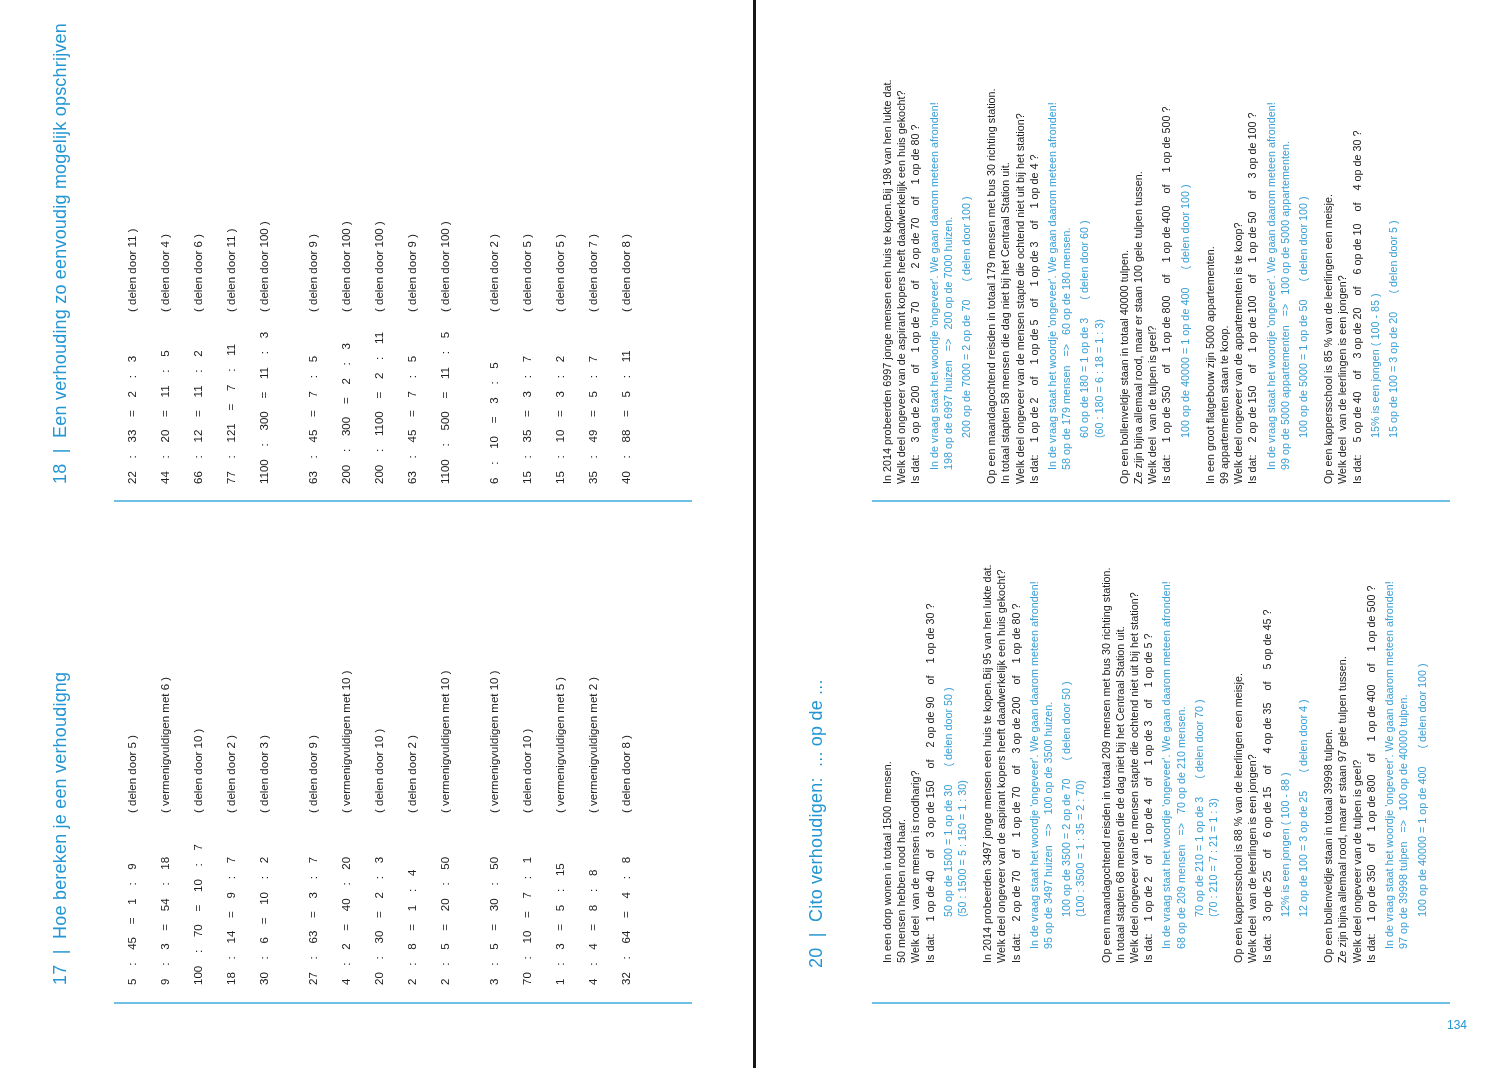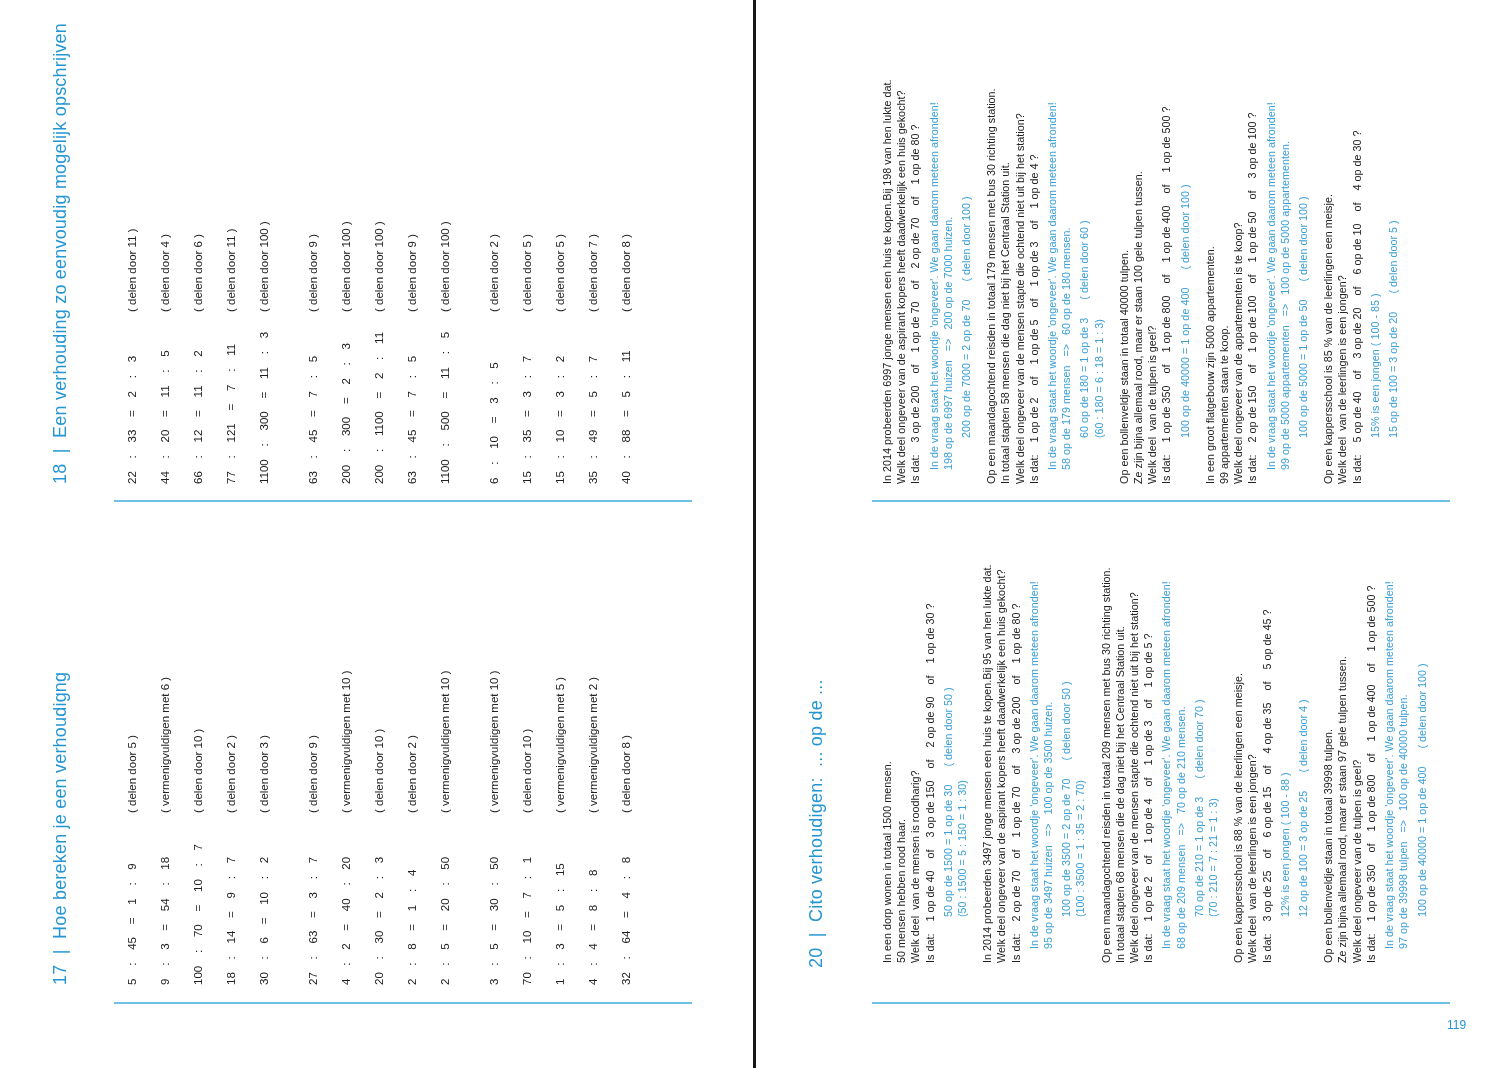--- a/index.html
+++ b/index.html
@@ -188,16 +188,16 @@
           </div>
           <div class="block">
             <div class="line">Op een kappersschool is 85 % van de leerlingen een meisje.</div>
             <div class="line">Welk deel  van de leerlingen is een jongen?</div>
             <div class="line">Is dat:    5 op de 40    of    3 op de 20    of    6 op de 10    of    4 op de 30 ?</div>
             <div class="line blue i2 gap">15% is een jongen ( 100 - 85 )</div>
             <div class="line blue i2 gap">15 op de 100 = 3 op de 20      ( delen door 5 )</div>
           </div>
         </div>
     </div>
-    <div class="pagenum" style="left:689px;top:1018px;">119</div>
+    <div class="pagenum" style="left:689px;top:1018px;">134</div>
   </div>
 
 </div>
 
 </body></html>

